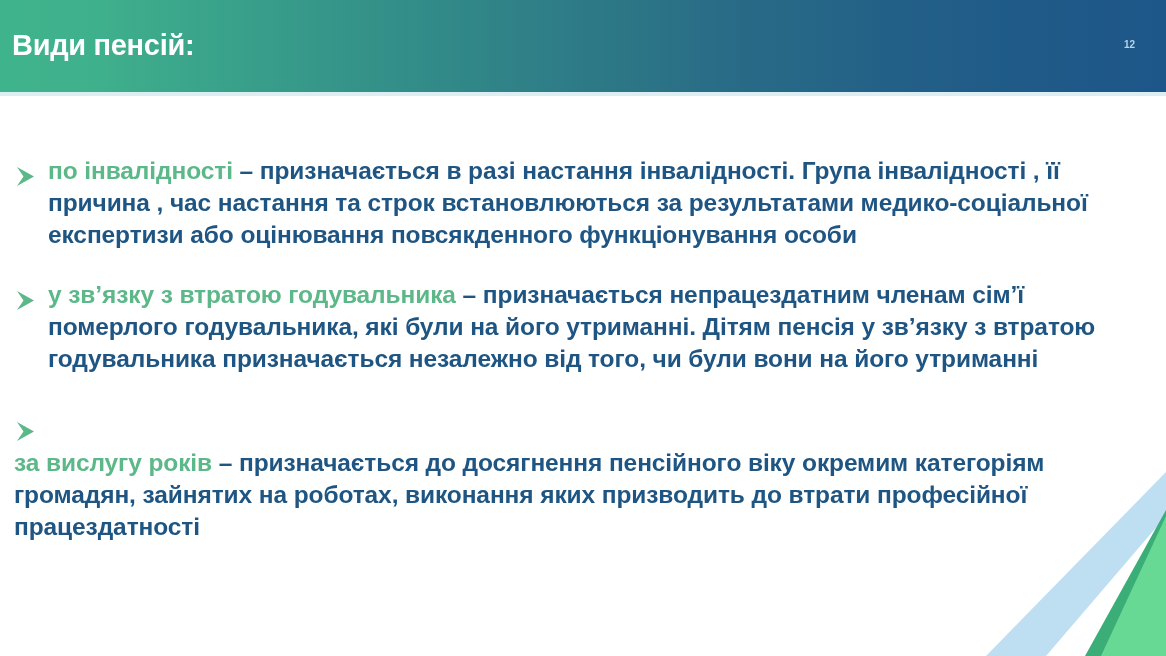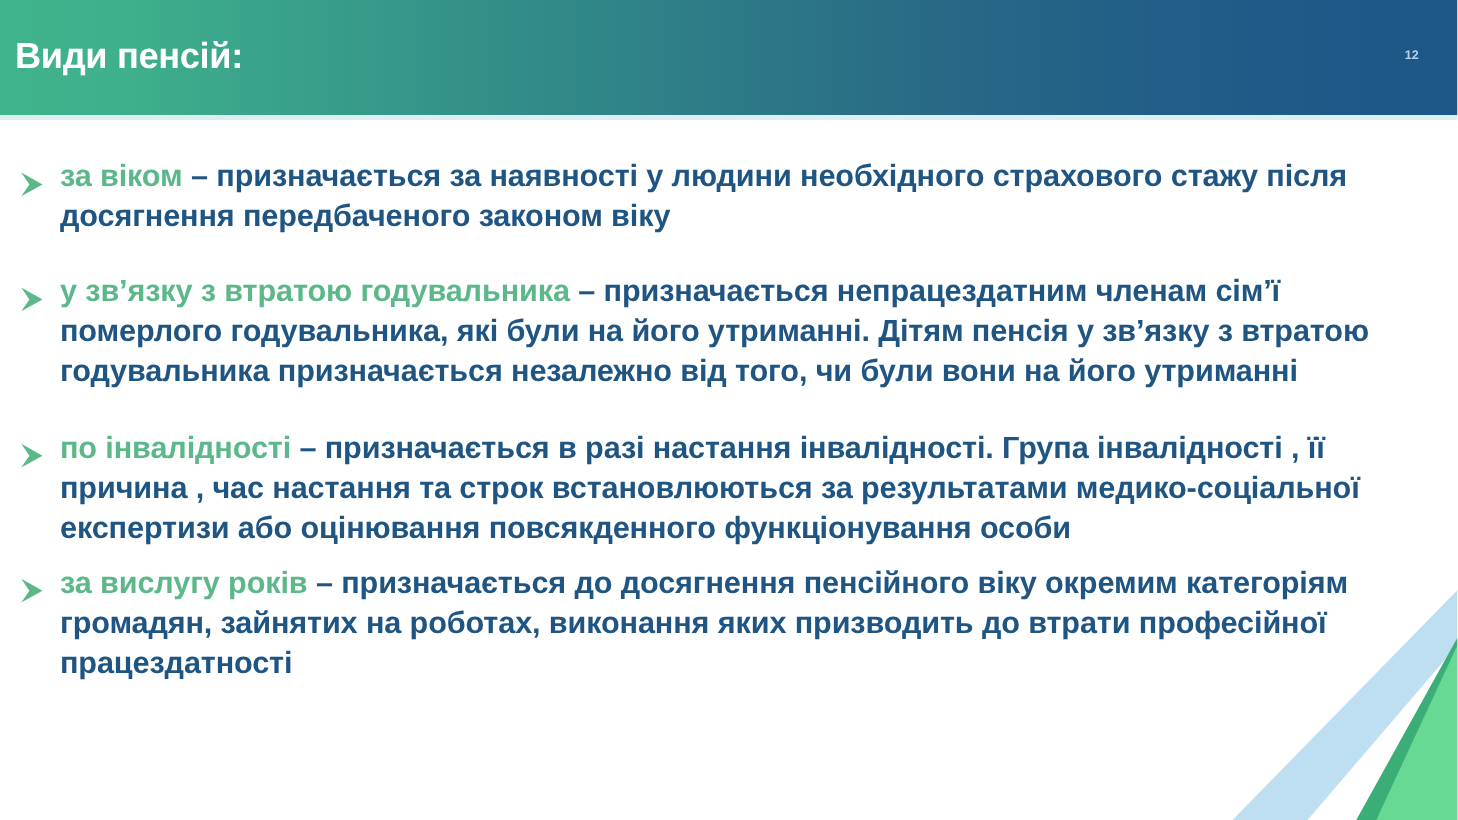--- a/index.html
+++ b/index.html
@@ -117,21 +117,21 @@
   }
   .sep {
     color: #1f5582;
     font-weight: bold;
   }
 
   
   #bullet-0 { margin-top: 0px; }
   #bullet-1 { margin-top: 29px; }
   #bullet-2 { margin-top: 28px; }
-  #bullet-3 { margin-top: 12px; }
+  #bullet-3 { margin-top: 35px; flex-direction: column; }
 </style>
 </head>
 <body>
 
 <div id="slide">
 
   <svg class="deco" id="deco-blue-band" viewBox="0 0 1166 656" width="1166" height="656" aria-hidden="true">
 
     <polygon points="1166,472 1166,516 1046,656 986,656" fill="#bedef2"></polygon>
 
@@ -141,44 +141,36 @@
   </svg>
 
   <div id="header">
     <div id="slide-title">Види пенсій:</div>
     <div id="page-number">12</div>
   </div>
   <div id="header-underline"></div>
 
   <div id="bullets">
 
-    <div class="bullet-row" id="bullet-0">
+
+    <div class="bullet-row" id="bullet-1">
       <svg class="bullet-arrow" viewBox="0 0 26 26" aria-hidden="true">
         <path d="M3 3 L20 12.5 L3 22 L9.5 12.5 Z" fill="#5cb888"></path>
       </svg>
       <div class="bullet-text">
-        <span class="term">за віком</span><span class="sep"> – </span><span class="body">призначається за наявності у людини необхідного страхового стажу після досягнення передбаченого законом віку</span>
+        <span class="term">по інвалідності</span><span class="sep"> – </span><span class="body">призначається в разі настання інвалідності.  Група  інвалідності , її причина , час настання та строк встановлюються за результатами медико-соціальної експертизи або оцінювання повсякденного функціонування особи</span>
       </div>
     </div>
 
     <div class="bullet-row" id="bullet-2">
       <svg class="bullet-arrow" viewBox="0 0 26 26" aria-hidden="true">
         <path d="M3 3 L20 12.5 L3 22 L9.5 12.5 Z" fill="#5cb888"></path>
       </svg>
       <div class="bullet-text">
         <span class="term">у зв’язку з втратою годувальника</span><span class="sep"> – </span><span class="body">призначається непрацездатним членам сім’ї померлого годувальника, які були на його утриманні. Дітям пенсія у зв’язку з втратою годувальника призначається незалежно від того, чи були вони на його утриманні</span>
-      </div>
-    </div>
-
-    <div class="bullet-row" id="bullet-1">
-      <svg class="bullet-arrow" viewBox="0 0 26 26" aria-hidden="true">
-        <path d="M3 3 L20 12.5 L3 22 L9.5 12.5 Z" fill="#5cb888"></path>
-      </svg>
-      <div class="bullet-text">
-        <span class="term">по інвалідності</span><span class="sep"> – </span><span class="body">призначається в разі настання інвалідності.  Група  інвалідності , її причина , час настання та строк встановлюються за результатами медико-соціальної експертизи або оцінювання повсякденного функціонування особи</span>
       </div>
     </div>
 
     <div class="bullet-row" id="bullet-3">
       <svg class="bullet-arrow" viewBox="0 0 26 26" aria-hidden="true">
         <path d="M3 3 L20 12.5 L3 22 L9.5 12.5 Z" fill="#5cb888"></path>
       </svg>
       <div class="bullet-text">
         <span class="term">за вислугу років</span><span class="sep"> – </span><span class="body">призначається до досягнення пенсійного віку окремим категоріям громадян, зайнятих на роботах, виконання яких призводить до втрати професійної працездатності</span>
       </div>

